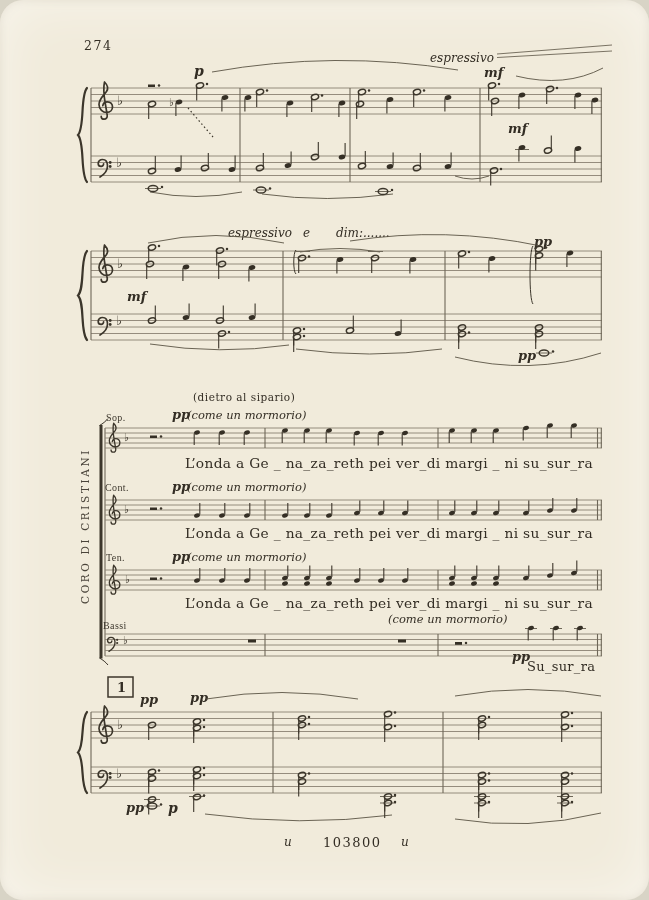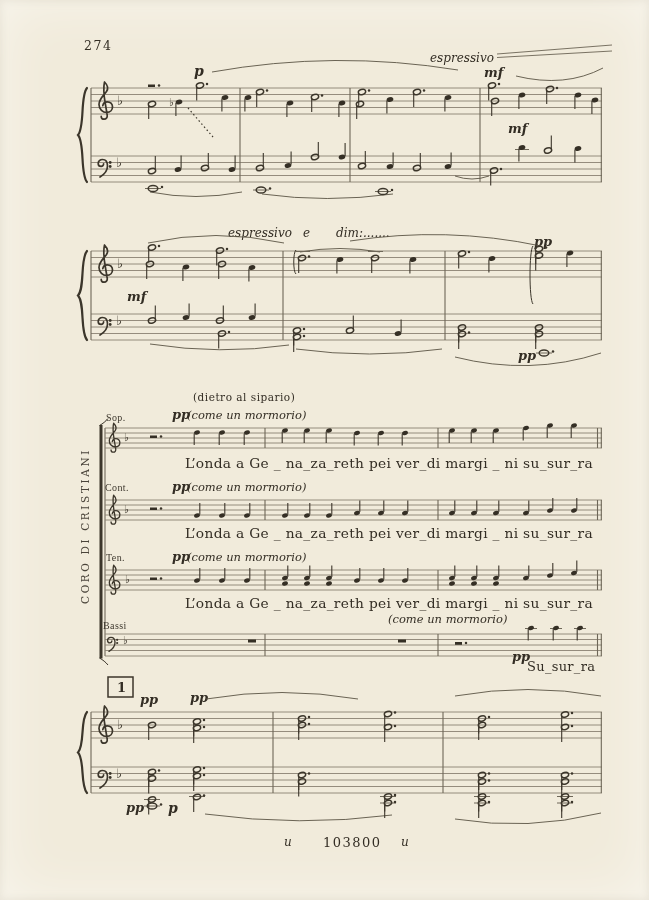--- a/index.html
+++ b/index.html
@@ -2,20 +2,21 @@
 <html><head>
 <meta charset="utf-8">
 <style>
   html,body{margin:0;padding:0;background:#d8d4c6;}
   .page{
     position:relative;width:649px;height:900px;margin:0 auto;
     background:#f1ebdb;
     box-shadow:inset 0 0 60px rgba(255,255,255,.55), inset 0 0 8px rgba(170,158,128,.35);
     overflow:hidden;
     font-family:"DejaVu Serif",serif;
+    border-radius:23px;
   }
   svg{position:absolute;left:0;top:0;}
   .staff{stroke:#8a8172;stroke-width:.9;fill:none}
   .bar{stroke:#6e6758;stroke-width:1.1}
   .ledg{stroke:#6e6758;stroke-width:1}
   .slur{fill:none;stroke:#5a5344;stroke-width:.9}
   .wedge{stroke:#5a5344;stroke-width:.8}
   .clef{fill:none;stroke:#3c362b;stroke-width:1.7;stroke-linecap:round}
   .brace{fill:none;stroke:#3c362b;stroke-width:2.2;stroke-linecap:round}
   .oh{fill:none;stroke:#3c362b;stroke-width:1.5}

